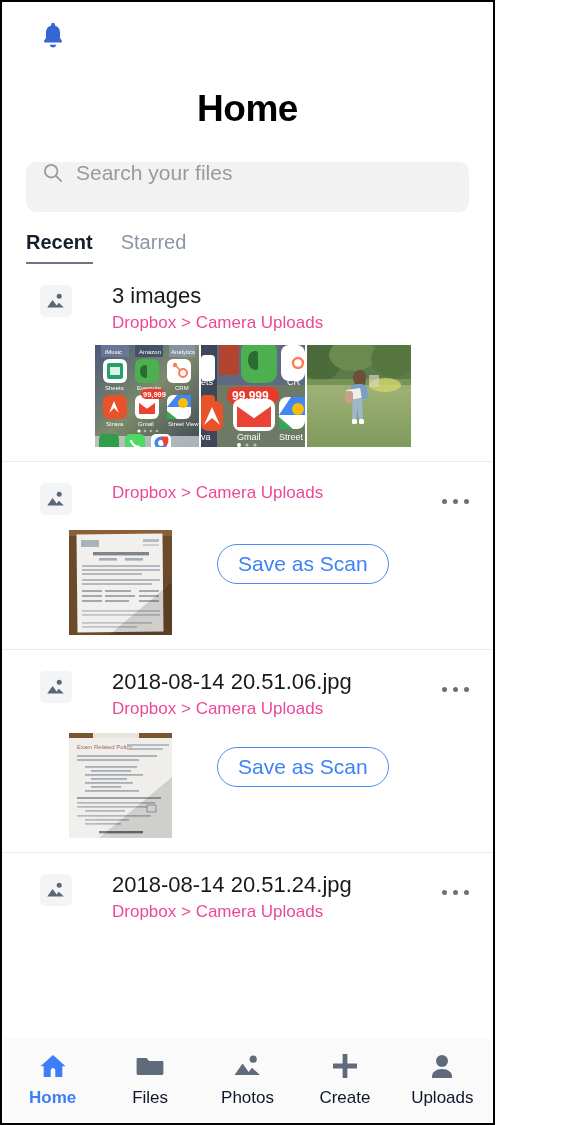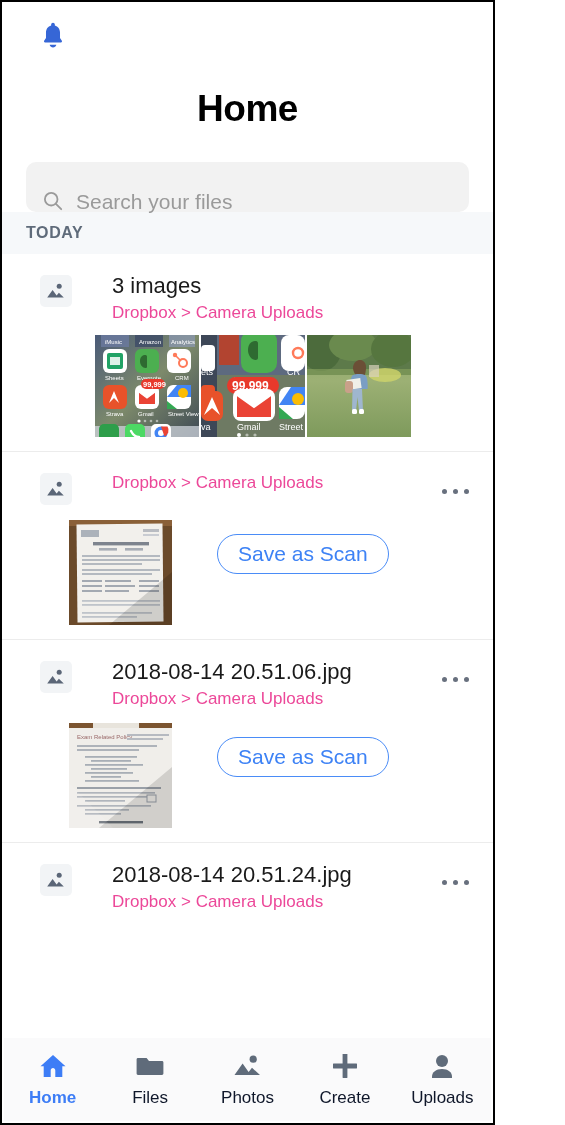--- a/index.html
+++ b/index.html
@@ -46,21 +46,21 @@
     margin: 12px 0 0 0;
     line-height: 46px;
   }
 
   
   .search-wrap {
     padding: 30px 24px 0 24px;
   }
   .search-box {
     display: flex;
-    align-items: flex-end;
+    align-items: flex-start;
     height: 50px;
     background: #F2F2F2;
     border-radius: 10px;
     padding: 0 16px;
     box-sizing: border-box;
     cursor: text;
   }
   .search-icon {
     flex: 0 0 auto;
     margin-right: 12px;
@@ -276,22 +276,25 @@
       <span class="search-icon">
         <svg width="22" height="22" viewBox="0 0 22 22">
           <circle cx="9.2" cy="9.2" r="6.3" fill="none" stroke="#9a9a9a" stroke-width="1.8"></circle>
           <line x1="13.9" y1="13.9" x2="19.2" y2="19.2" stroke="#9a9a9a" stroke-width="1.8" stroke-linecap="round"></line>
         </svg>
       </span>
       <span class="search-placeholder">Search your files</span>
     </div>
   </div>
 
-
-  <div class="section-header">TODAY</div>
+  <div class="tabs">
+    <div class="tab active">Recent</div>
+    <div class="tab">Starred</div>
+  </div>
+
 
   <div class="list">
 
     <div class="row">
       <div class="row-head">
         <div class="file-icon">
           <svg width="20" height="18" viewBox="0 0 20 18">
             <circle cx="13.2" cy="4.3" r="2.5" fill="#5b6677"></circle>
             <path d="M1.2 15.6L6.6 7.9l4 5.6 2.3-2.8 4.9 4.9z" fill="#5b6677"></path>
           </svg>

